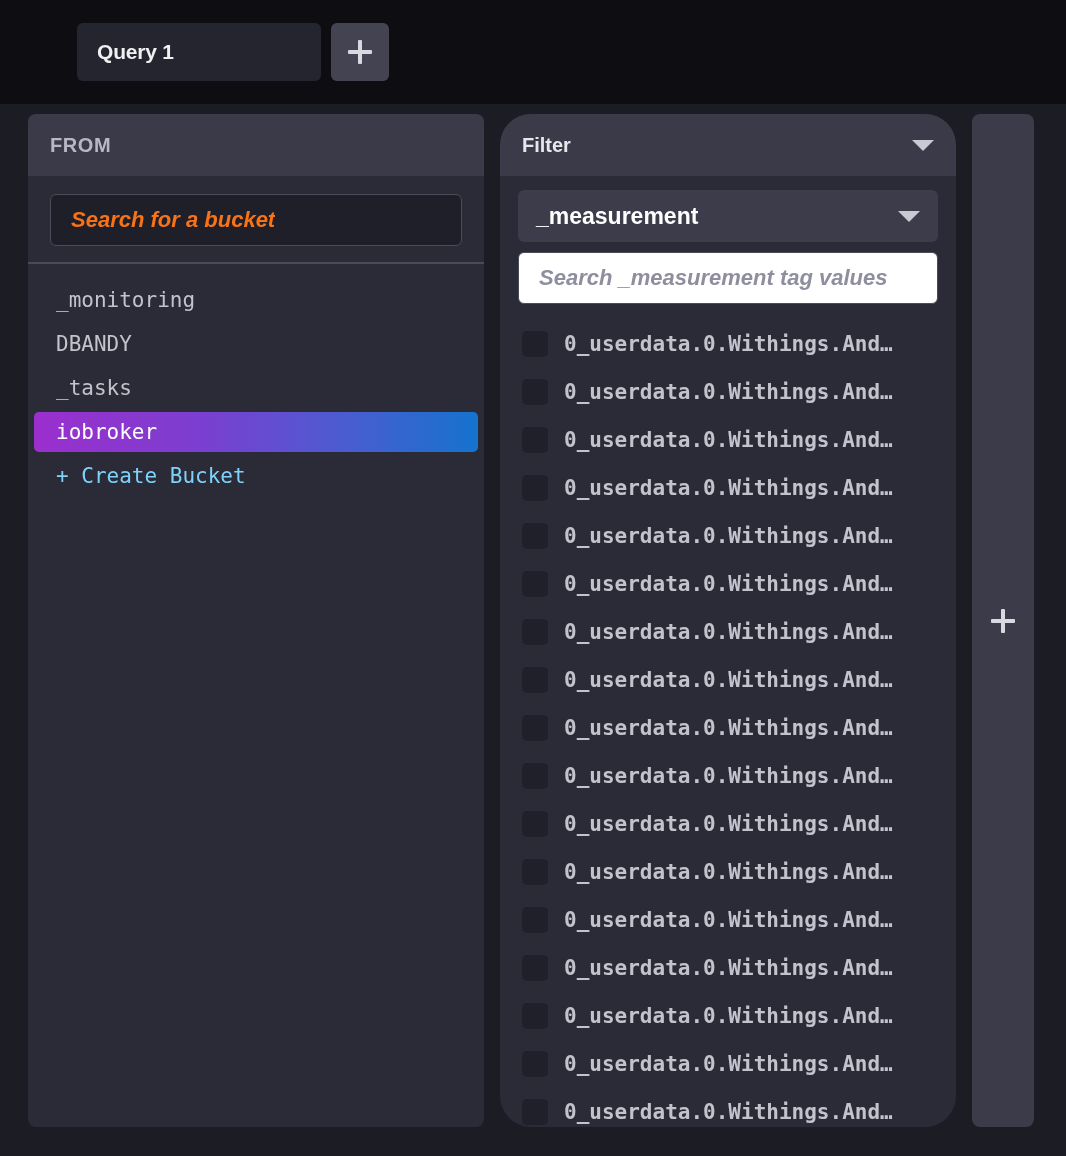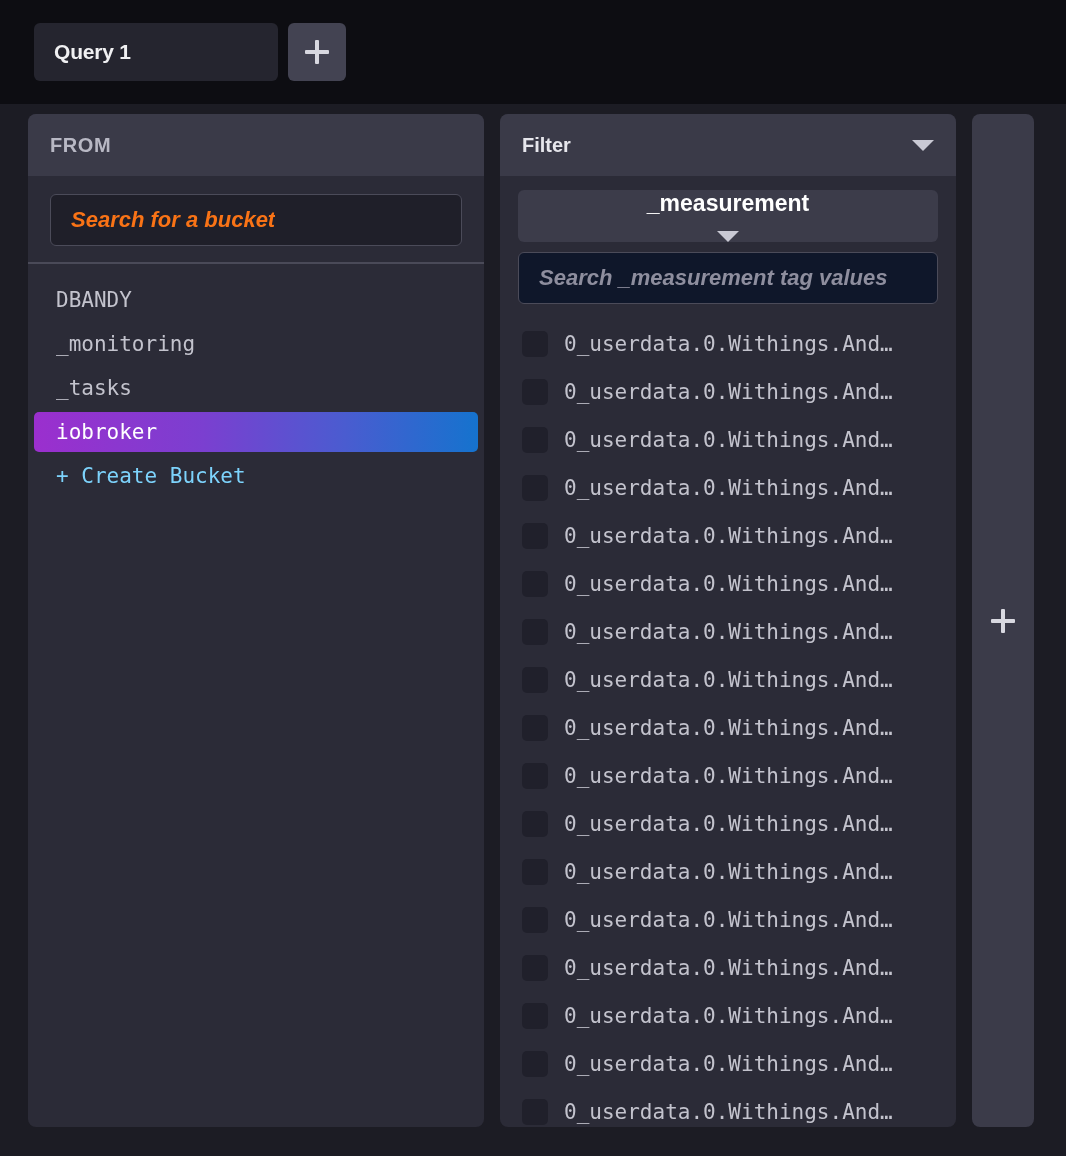--- a/index.html
+++ b/index.html
@@ -33,20 +33,21 @@
 
   .query-tab {
     width: 244px;
     height: 58px;
     background: #25252f;
     border-radius: 6px;
     display: flex;
     align-items: center;
     padding-left: 20px;
     cursor: pointer;
+    margin-left: 43px;
   }
   .query-tab-label {
     color: #f0f0f2;
     font-size: 21px;
     font-weight: bold;
     letter-spacing: -0.2px;
   }
 
   .add-query-btn {
     width: 58px;
@@ -178,50 +179,49 @@
   .bucket-item.selected {
     background: linear-gradient(90deg, #9b2fce 0%, #7b3fd0 38%, #4a5cd0 70%, #1573ce 100%);
   }
   .bucket-item.selected .bname {
     color: #ffffff;
     font-weight: normal;
   }
   .create-bucket .bname { color: #7dd3fc; }
 
   
-  .filter-card { width: 456px; }
+  .filter-card { width: 456px; border-radius: 31px; }
 
   .filter-body {
     padding: 14px 18px 0 18px;
     flex: 0 0 auto;
   }
   .dropdown {
     width: 100%;
     height: 52px;
     background: #3c3c4a;
     border-radius: 6px;
     display: flex;
     align-items: center;
     padding: 0 18px;
     cursor: pointer;
-    flex-direction: column;
   }
   .dropdown-value {
     flex: 1 1 auto;
     color: #ffffff;
     font-size: 23px;
     font-weight: bold;
     white-space: nowrap;
   }
 
   .tag-search {
     margin-top: 10px;
     width: 100%;
     height: 52px;
-    background: #0f172a;
+    background: #ffffff;
     border: 1px solid #4b4b59;
     border-radius: 6px;
     display: flex;
     align-items: center;
     padding: 0 20px;
     overflow: hidden;
     cursor: text;
   }
   .tag-search .ph {
     color: #8e8e9e;
@@ -229,20 +229,21 @@
     font-style: italic;
     font-weight: bold;
     white-space: nowrap;
   }
 
   .tag-list {
     margin-top: 16px;
     flex: 1 1 auto;
     overflow: hidden;
     padding-bottom: 8px;
+    font-weight: bold;
   }
   .tag-row {
     height: 48px;
     display: flex;
     align-items: center;
     padding: 0 12px 0 22px;
     cursor: pointer;
   }
   .checkbox {
     width: 26px;
@@ -297,24 +298,24 @@
       <div class="search-wrap">
         <div class="search-box">
           <span class="ph">Search for a bucket</span>
         </div>
       </div>
 
       <div class="divider"></div>
 
       <div class="bucket-list" id="bucket-list">
           <div class="bucket-item">
+            <span class="bname">_monitoring</span>
+          </div>
+          <div class="bucket-item">
             <span class="bname">DBANDY</span>
-          </div>
-          <div class="bucket-item">
-            <span class="bname">_monitoring</span>
           </div>
           <div class="bucket-item">
             <span class="bname">_tasks</span>
           </div>
           <div class="bucket-item selected">
             <span class="bname">iobroker</span>
           </div>
           <div class="bucket-item create-bucket">
             <span class="bname">+ Create Bucket</span>
           </div>

